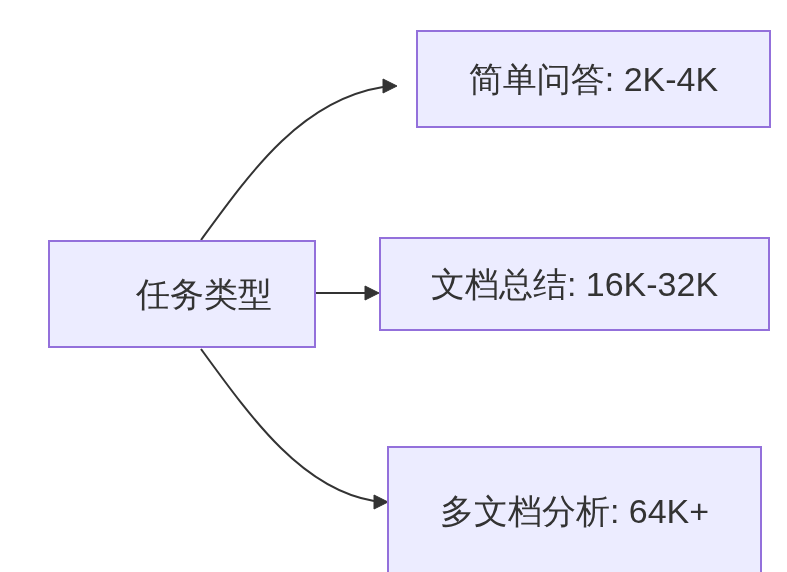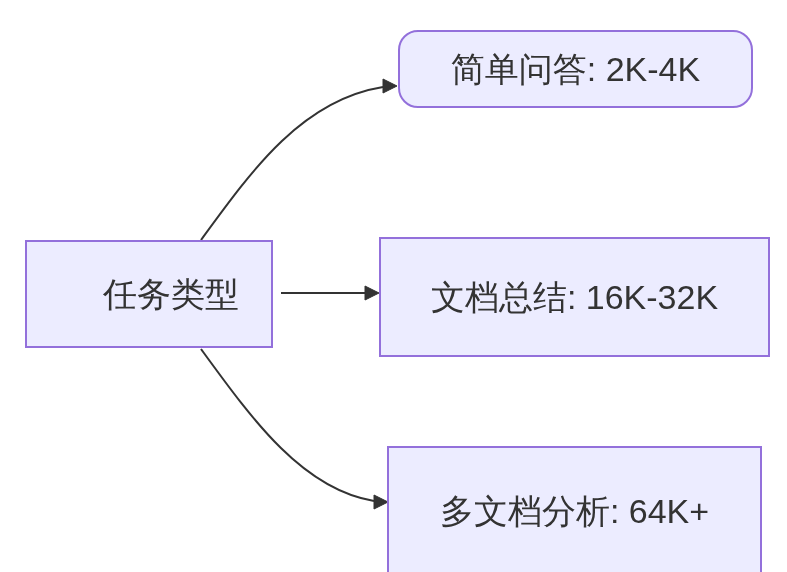--- a/index.html
+++ b/index.html
@@ -38,23 +38,23 @@
     border: 2px solid #9370db;
     display: flex;
     align-items: center;
     justify-content: center;
     color: #333333;
     font-size: 34px;
     line-height: 1.2;
     white-space: nowrap;
     text-align: center;
   }
-  .node-root   { left: 25px;  top: 240px; width: 248px; height: 108px; padding-left: 44px; }
-  .node-b0     { left: 398px; top: 30px;  width: 355px; height: 78px; border-radius: 20px; }
-  .node-b1     { left: 379px; top: 237px; width: 391px; height: 120px; }
+  .node-root   { left: 48px;  top: 240px; width: 268px; height: 108px; padding-left: 44px; }
+  .node-b0     { left: 416px; top: 30px;  width: 355px; height: 98px; }
+  .node-b1     { left: 379px; top: 237px; width: 391px; height: 94px; }
   .node-b2     { left: 387px; top: 446px; width: 375px; height: 130px; }
 </style>
 </head>
 <body>
 
 <div class="canvas">
 
   <svg class="edges" width="787" height="572" viewBox="0 0 787 572" aria-hidden="true">
 
     <path d="M201,240 C252,170 302,100 383,87"></path>

